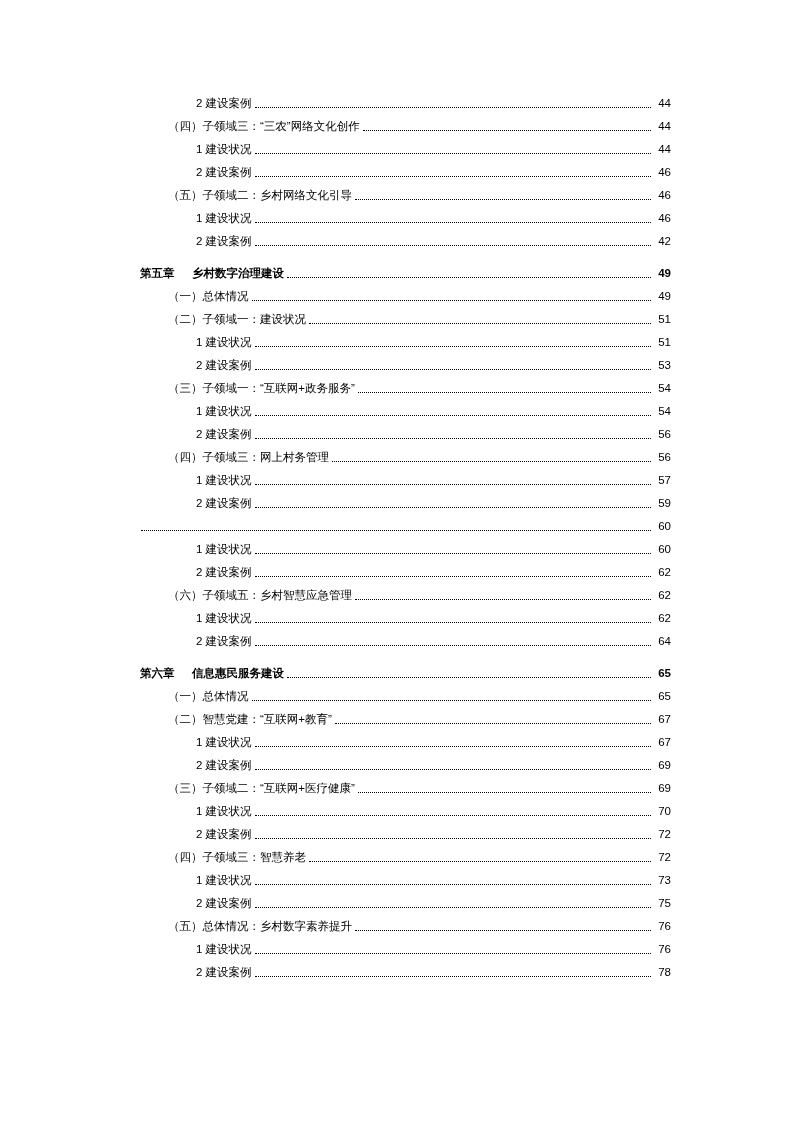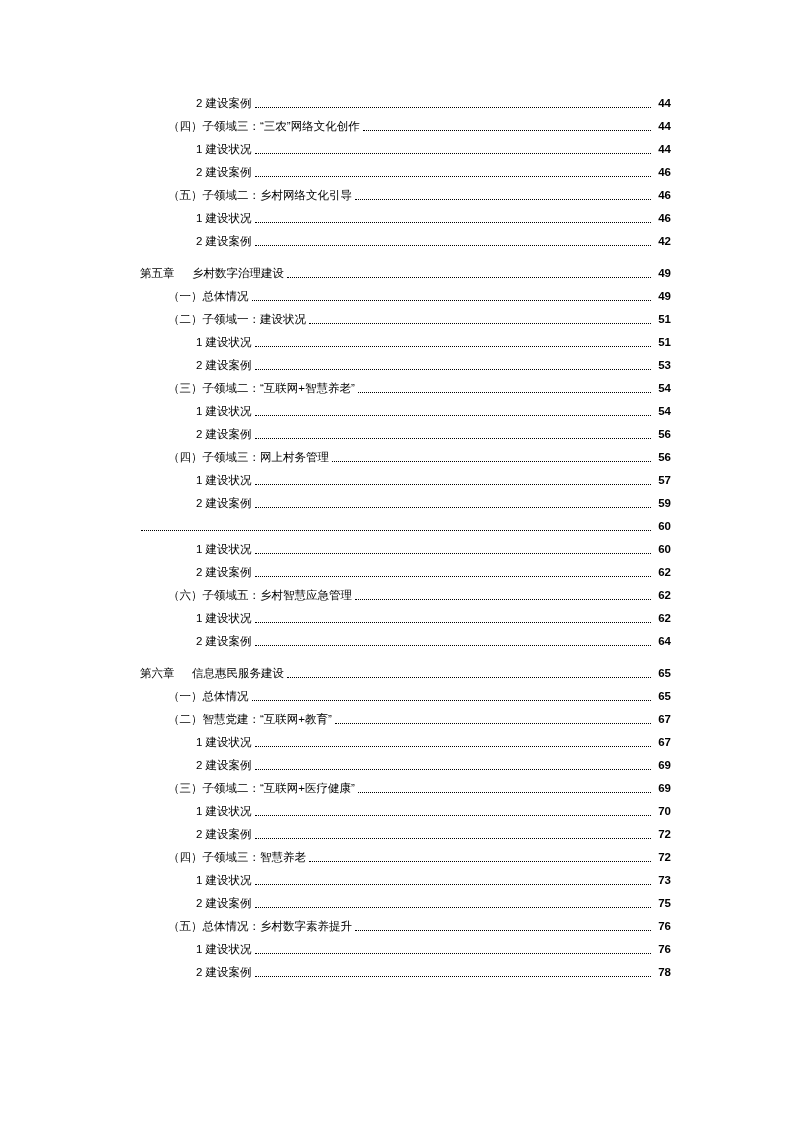--- a/index.html
+++ b/index.html
@@ -40,25 +40,24 @@
     overflow: hidden;
     margin: 0 1px 3px 1px;
     border-bottom: 1px dotted #000000;
     height: 1px;
   }
   .toc-entry .page-num {
     flex: 0 0 auto;
     padding-left: 3px;
     text-align: right;
     min-width: 16px;
-    font-weight: bold;
   }
 
   
-  .lvl-chapter .label { padding-left: 0px; font-weight: normal; }
+  .lvl-chapter .label { padding-left: 0px; font-weight: bold; }
   .lvl-chapter .page-num { font-weight: bold; }
   .lvl-section .label { padding-left: 28px; }
   .lvl-sub .label { padding-left: 56px; }
 
   .chapter-gap {
     height: 9px;
   }
   .chapter-title-inner {
     display: inline-block;
   }
@@ -127,21 +126,21 @@
         <span class="label">1 建设状况</span>
         <span class="dots"></span>
         <span class="page-num">51</span>
       </div>
       <div class="toc-entry lvl-sub">
         <span class="label">2 建设案例</span>
         <span class="dots"></span>
         <span class="page-num">53</span>
       </div>
       <div class="toc-entry lvl-section">
-        <span class="label">（三）子领域二：“互联网+智慧养老”</span>
+        <span class="label">（三）子领域一：“互联网+政务服务”</span>
         <span class="dots"></span>
         <span class="page-num">54</span>
       </div>
       <div class="toc-entry lvl-sub">
         <span class="label">1 建设状况</span>
         <span class="dots"></span>
         <span class="page-num">54</span>
       </div>
       <div class="toc-entry lvl-sub">
         <span class="label">2 建设案例</span>

